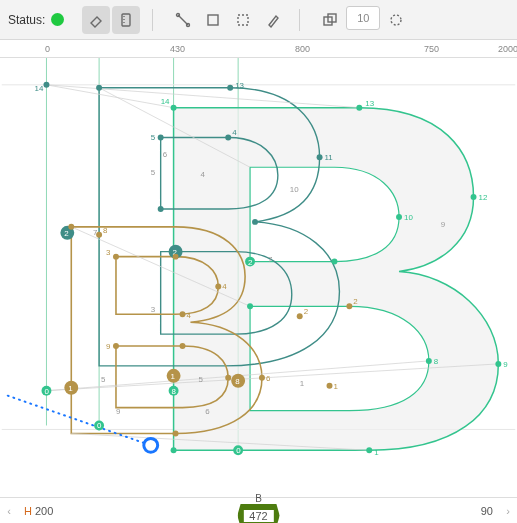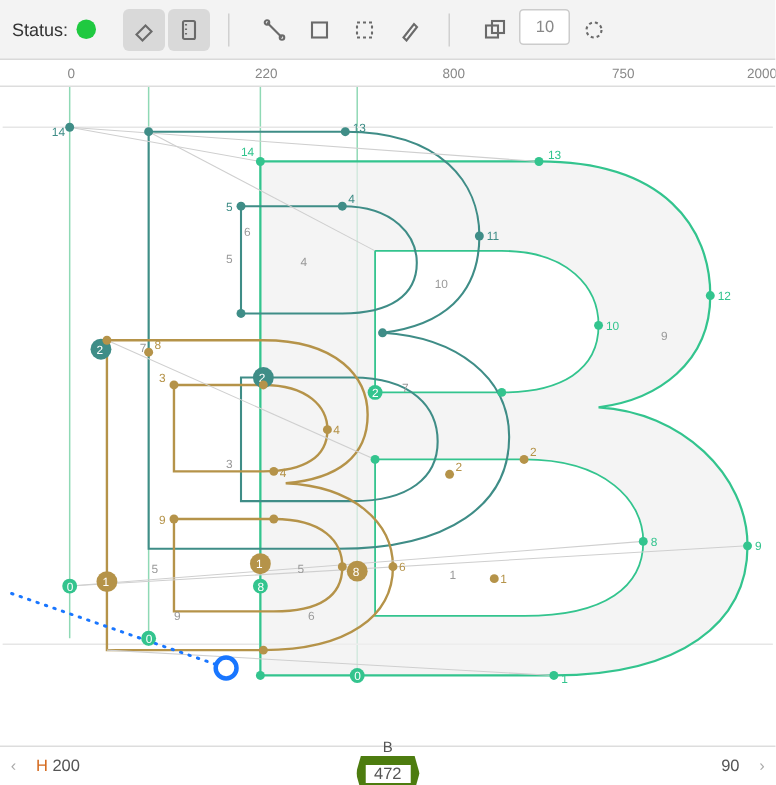--- a/index.html
+++ b/index.html
@@ -94,23 +94,23 @@
       <svg width="16" height="16">
           <circle cx="8" cy="8" r="5" stroke-dasharray="2 2"></circle>
         </svg>
     </button>
   </div>
 </div>
 
 <div class="canvas-area">
   <div class="ruler-top">
     <span class="ruler-tick" style="left:45px">0</span>
-    <span class="ruler-tick" style="left:170px">220</span>
+    <span class="ruler-tick" style="left:170px">430</span>
     <span class="ruler-tick" style="left:295px">800</span>
-    <span class="ruler-tick" style="left:408px">750</span>
+    <span class="ruler-tick" style="left:424px">750</span>
     <span class="ruler-tick" style="left:498px">2000</span>
   </div>
 
   <div class="artboard">
     <svg class="glyph-canvas" viewBox="0 0 517 440">
 
       <g stroke="#8fd9b5" stroke-width="1">
         <line x1="45" y1="0" x2="45" y2="370"></line>
         <line x1="98" y1="0" x2="98" y2="375"></line>
         <line x1="173" y1="0" x2="173" y2="380"></line>

